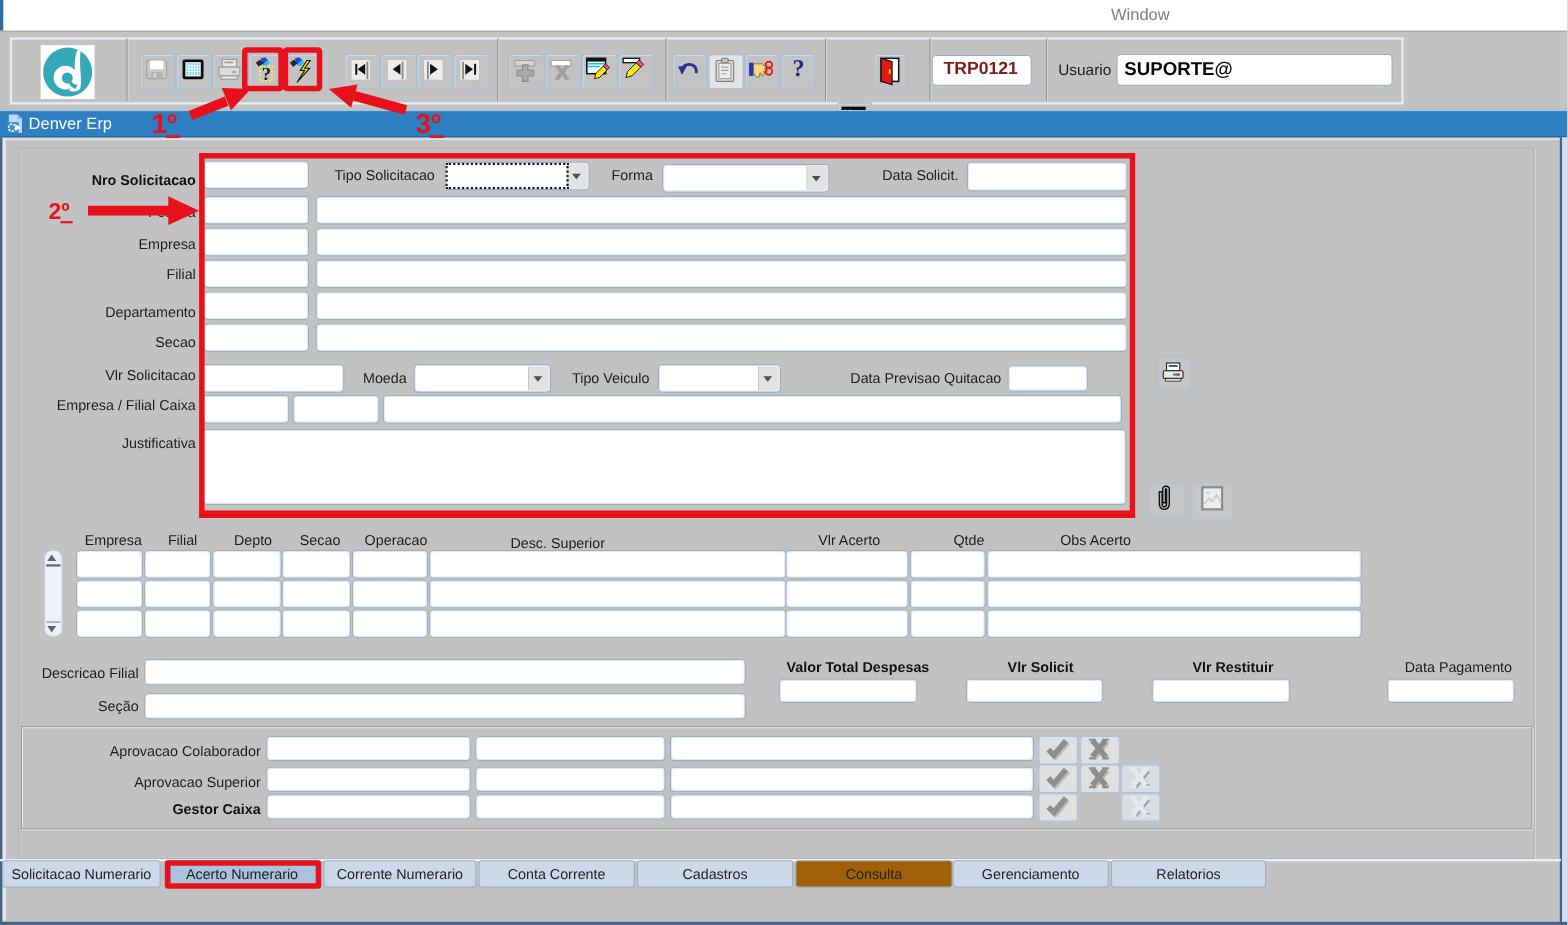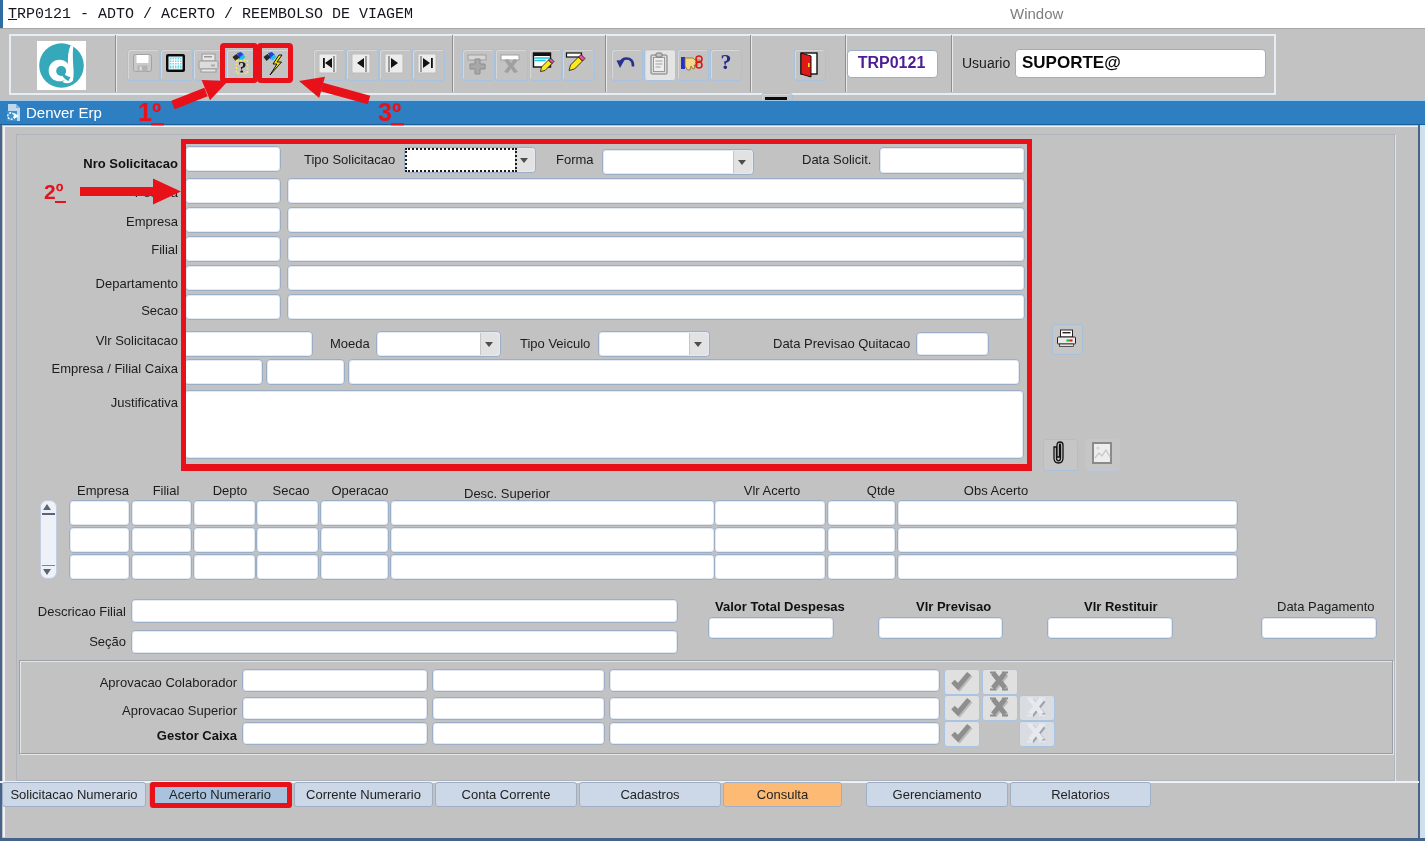--- a/index.html
+++ b/index.html
@@ -14,21 +14,20 @@
 .ddarr:after{content:"";position:absolute;left:4px;top:9px;border:4.5px solid transparent;border-top:5px solid #4e4e4e;border-bottom:0;}
 .ckb{position:absolute;width:34px;height:24px;background:#e0e0e0;border:1px solid #a9c4e2;border-radius:3px;overflow:hidden;}
 .tab{position:absolute;top:782px;height:25px;background:#ccd8e8;border:1px solid #9fb0c6;border-radius:3px;font-size:13px;color:#222;text-align:center;line-height:24px;box-sizing:border-box;}
 </style>
 </head>
 <body>
 <div id="root">
 
 <div class="abs" style="left:0;top:0;width:1425px;height:28px;background:#ffffff;"></div>
 <div class="abs" style="left:0;top:0;width:3px;height:28px;background:#2e6da4;"></div>
-<div class="abs" style="left:8px;top:6px;font-family:'Liberation Mono',monospace;font-size:15px;color:#15151f;letter-spacing:0;"><span style="text-decoration:underline">T</span>RP0121 - ADTO / ACERTO / REEMBOLSO DE VIAGEM</div>
 <div class="abs" style="left:1010px;top:5px;font-size:15px;color:#7e7e7e;">Window</div>
 
 <div class="abs" style="left:0;top:28px;width:1425px;height:72px;background:#c2c2c2;border-top:1px solid #a8a8a8;"></div>
 <div class="abs" style="left:9px;top:34px;width:1263px;height:57px;border:2px solid #e6edf5;"></div>
 
 <div class="abs" style="left:37px;top:41px;width:49px;height:49px;background:#fff;">
 <svg width="49" height="49" viewBox="0 0 49 49">
 <circle cx="24.5" cy="24.5" r="22.3" fill="#35a8ba"></circle>
 <circle cx="22.5" cy="29.5" r="10.8" fill="#fff"></circle>
 <path d="M33.5 4.5 C31 10 30.6 17 31.1 25 C31.5 32 30.3 37.5 25.5 41 C29.5 43 33.8 42.5 36 39.5 C37 34 36.6 30 36.2 24 C35.8 17 35.6 10 36.3 5.5 Z" fill="#fff"></path>
@@ -190,21 +189,21 @@
 <div class="tbtn" style="left:794px;top:49px;width:30px;">
 <svg width="28" height="28" viewBox="0 0 28 28">
         <g transform="translate(4,3)">
 <rect x="2" y="0" width="16" height="21" fill="#fff" stroke="#111" stroke-width="1.4"></rect>
 <path d="M2 0 l10 3 v21 l-10 -3 z" fill="#e01818" stroke="#111" stroke-width="1"></path>
 <rect x="9" y="10" width="1.6" height="4" fill="#ffe819"></rect>
 </g>
       </svg></div>
 
 <div class="abs" style="left:847px;top:50px;width:89px;height:26px;background:#fff;border:1px solid #9cadc6;border-radius:4px;"></div>
-<div class="abs" style="left:847px;top:54px;width:89px;text-align:center;font-size:16px;font-weight:bold;color:#4c1d95;">TRP0121</div>
+<div class="abs" style="left:847px;top:54px;width:89px;text-align:center;font-size:16px;font-weight:bold;color:#7f1d1d;">TRP0121</div>
 <div class="lbl" style="left:962px;top:57px;font-size:14px;">Usuario</div>
 <div class="abs" style="left:1015px;top:49px;width:249px;height:27px;background:#fff;border:1px solid #9cadc6;border-radius:4px;"></div>
 <div class="abs" style="left:1022px;top:53px;font-size:17px;font-weight:bold;color:#080808;">SUPORTE@</div>
 
 <div class="abs" style="left:0;top:100px;width:1425px;height:25px;background:#2d7fc1;border-top:1px solid #9ec7e8;border-bottom:1px solid #1c5e95;box-sizing:border-box;"></div>
 <svg class="abs" style="left:6px;top:103px;" width="16" height="19" viewBox="0 0 16 19">
 <path d="M2 1 h8 l4 4 v13 h-12 z" fill="#bcd9ef"></path>
 <path d="M10 1 l4 4 h-4 z" fill="#7fb3dc"></path>
 <rect x="1" y="8" width="10" height="10" fill="#4090cc"></rect>
 <circle cx="5" cy="13" r="3.2" fill="none" stroke="#fff" stroke-width="1.4" stroke-dasharray="2 1.2"></circle>
@@ -363,21 +362,21 @@
 <div class="lbl" style="left:0;top:605px;width:126px;">
       <span style="float:right">Descricao Filial</span>
     </div>
 <div class="fld" style="left:131px;top:599px;width:545px;height:22px;"></div>
 <div class="lbl" style="left:0;top:635px;width:126px;">
       <span style="float:right">Seção</span>
     </div>
 <div class="fld" style="left:131px;top:630px;width:545px;height:22px;"></div>
 <div class="lblb" style="left:715px;top:600px;">Valor Total Despesas</div>
 <div class="fld" style="left:708px;top:617px;width:124px;height:20px;"></div>
-<div class="lblb" style="left:916px;top:600px;">Vlr Previsao</div>
+<div class="lblb" style="left:916px;top:600px;">Vlr Solicit</div>
 <div class="fld" style="left:878px;top:617px;width:123px;height:20px;"></div>
 <div class="lblb" style="left:1084px;top:600px;">Vlr Restituir</div>
 <div class="fld" style="left:1047px;top:617px;width:124px;height:20px;"></div>
 <div class="lbl" style="left:1277px;top:600px;">Data Pagamento</div>
 <div class="fld" style="left:1261px;top:617px;width:114px;height:20px;"></div>
 
 <div class="abs" style="left:19px;top:660px;width:1372px;height:92px;border:1px solid #9aa0a8;box-shadow:inset 1px 1px 0 #e6e6e6, 1px 1px 0 #e6e6e6;"></div>
 <div class="lbl" style="left:0;top:676px;width:237px;">
       <span style="float:right">Aprovacao Colaborador</span>
     </div>
@@ -445,21 +444,21 @@
         </g>
         <path d="M7 2.5 h6 M19 2.5 h6 M7 19.5 h6 M19 19.5 h6" stroke="#e6e9ee" stroke-width="2"></path>
       </svg></div>
 
 <div class="abs" style="left:0;top:781px;width:1419px;height:2px;background:#eef2f6;"></div>
 <div class="tab" style="left:2px;width:144px;background:#ccd8e8;">Solicitacao Numerario</div>
 <div class="tab" style="left:149px;width:142px;background:#a9c3de;">Acerto Numerario</div>
 <div class="tab" style="left:294px;width:139px;background:#ccd8e8;">Corrente Numerario</div>
 <div class="tab" style="left:435px;width:142px;background:#ccd8e8;">Conta Corrente</div>
 <div class="tab" style="left:579px;width:142px;background:#ccd8e8;">Cadastros</div>
-<div class="tab" style="left:723px;width:119px;background:#fdba74;">Consulta</div>
+<div class="tab" style="left:723px;width:143px;background:#a16207;">Consulta</div>
 <div class="tab" style="left:866px;width:142px;background:#ccd8e8;">Gerenciamento</div>
 <div class="tab" style="left:1010px;width:141px;background:#ccd8e8;">Relatorios</div>
 <div class="abs" style="left:150px;top:782px;width:142px;height:26px;border:5px solid #e8111a;border-radius:3px;box-sizing:border-box;"></div>
 
 <svg class="abs" style="left:0;top:0;pointer-events:none;" width="1425" height="841" viewBox="0 0 1425 841">
 <g fill="none" stroke="#e8111a" stroke-width="9">
 <path d="M173 105 L206 92"></path>
 <path d="M369 100 L322 87"></path>
 <path d="M80 191.5 L154 191.5"></path>
 </g>

